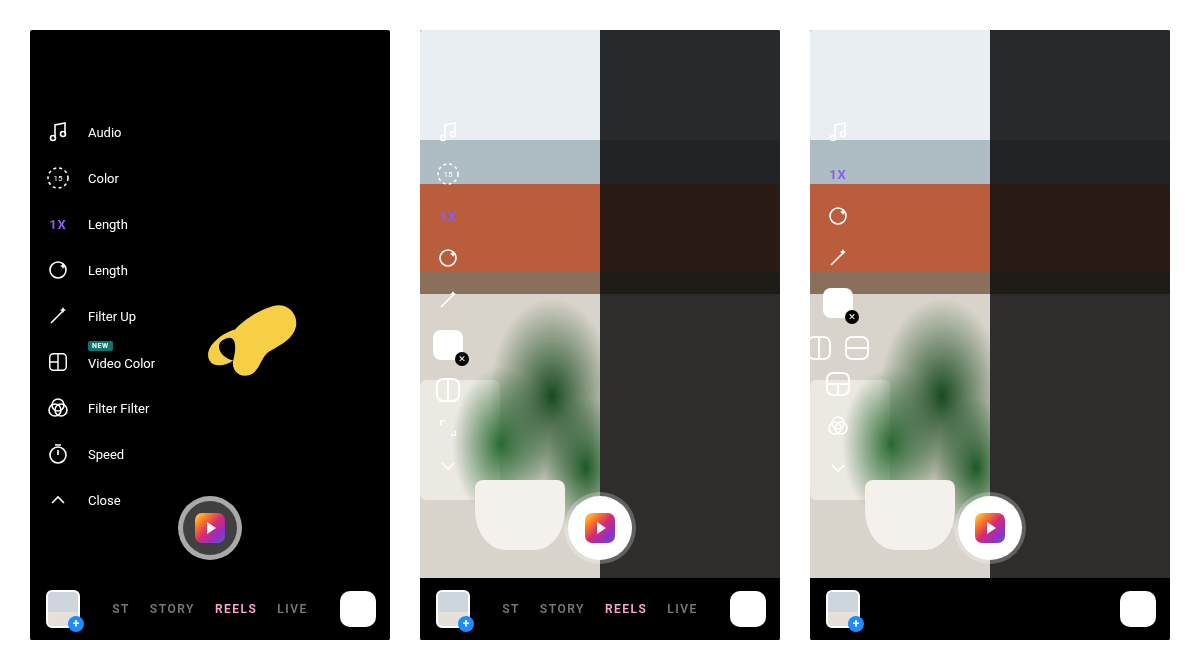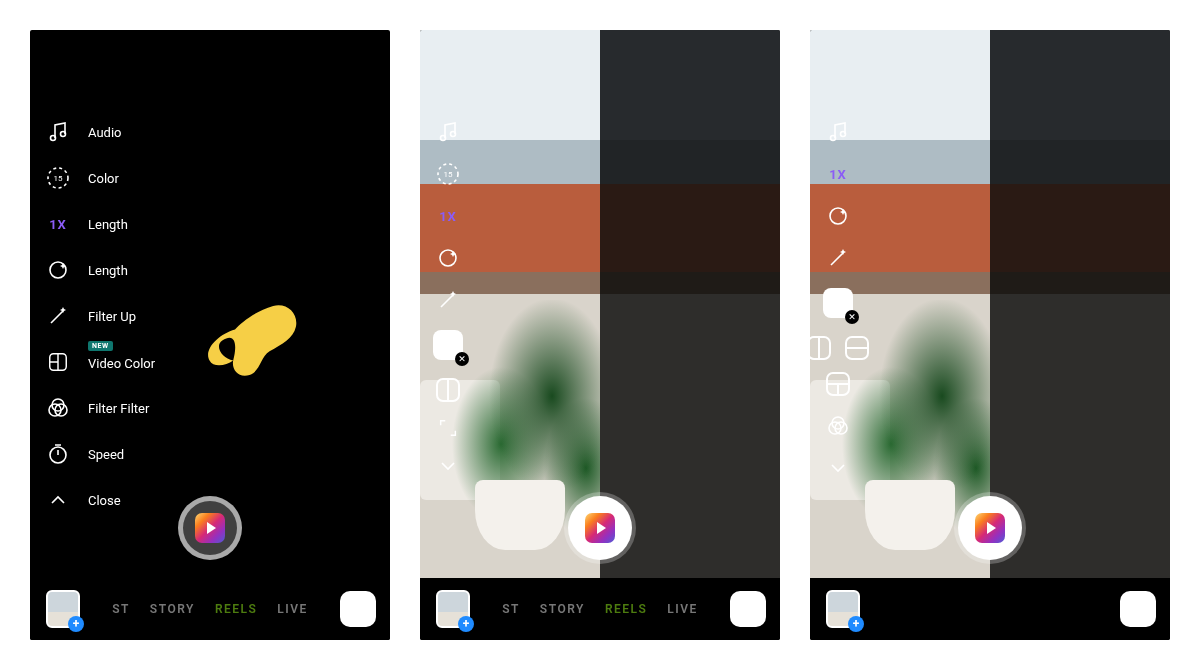--- a/index.html
+++ b/index.html
@@ -211,21 +211,21 @@
     position:absolute; right:-6px; bottom:-6px;
     width:16px; height:16px; border-radius:50%;
     background:#1f8bff; color:#fff; font-size:12px; font-weight:700;
     line-height:16px; text-align:center;
   }
   .modes {
     flex:1; display:flex; gap:20px; justify-content:center;
     font-size:12px; letter-spacing:1.5px; font-weight:600;
   }
   .modes span { color:#777; cursor:pointer; }
-  .modes span.active { color:#4d7c0f;text-align:center; }
+  .modes span.active { color:#f9a8d4;text-align:center; }
   .flip-cam {
     width:36px; height:36px; margin-right:14px;
     background:#fff; border-radius:10px;
     display:flex; align-items:center; justify-content:center;
     cursor:pointer;
   }
 
   
   .opt-row { display:flex; gap:14px; }
   .opt-tile {

